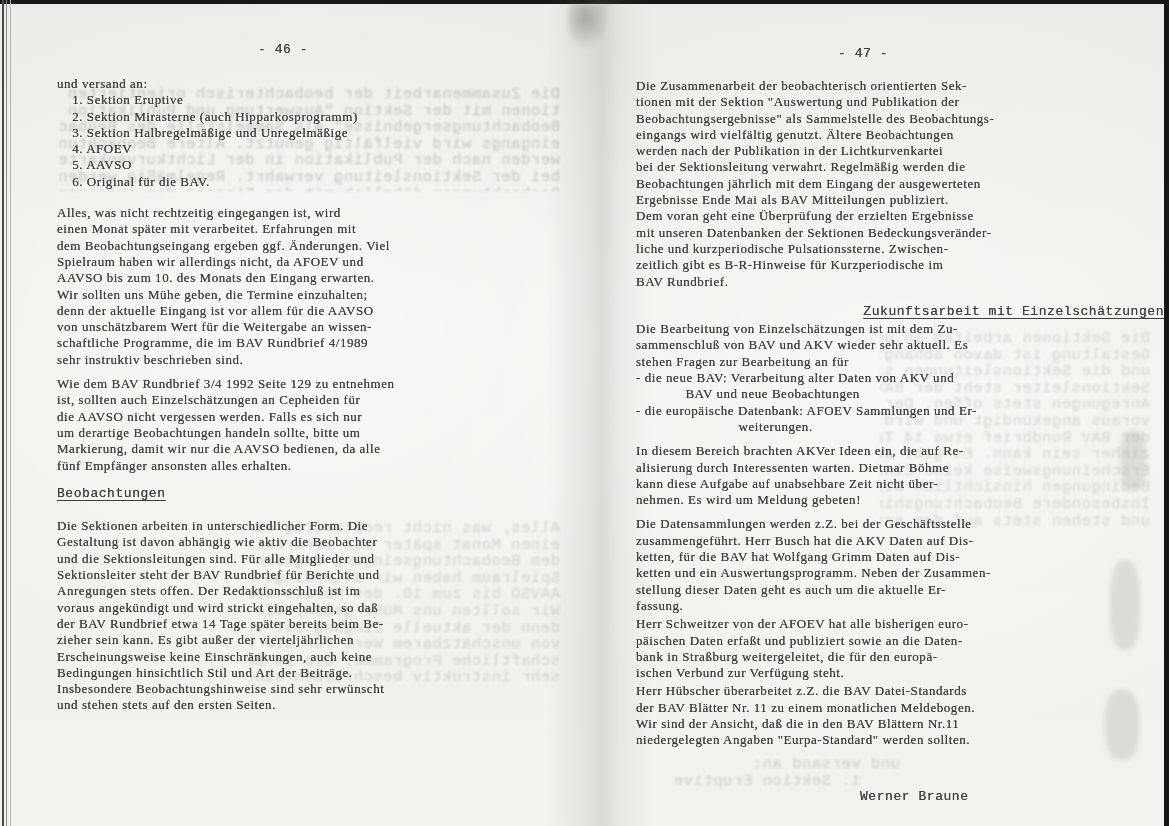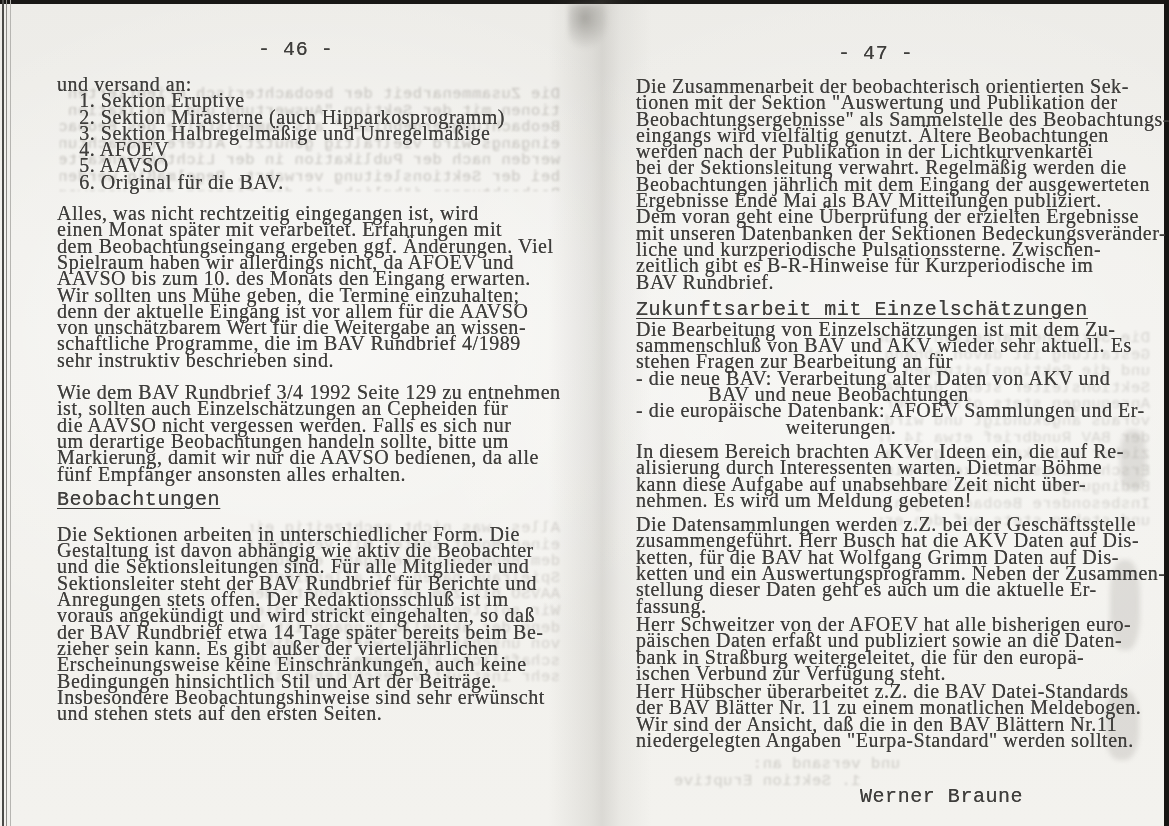--- a/index.html
+++ b/index.html
@@ -9,21 +9,21 @@
     margin: 0 auto;
     overflow: hidden;
     background:
       radial-gradient(ellipse 700px 500px at 26% 40%, rgba(255,255,255,0.55), rgba(255,255,255,0) 70%),
       radial-gradient(ellipse 700px 560px at 76% 45%, rgba(255,255,255,0.45), rgba(255,255,255,0) 70%),
       linear-gradient(180deg, #edece8 0%, #f1f0ec 40%, #f3f2ee 100%);
     font-family: "Liberation Mono", "DejaVu Sans Mono", monospace;
   }
   .typeblock {
     white-space: pre;
-    font-size: 20px;
+    font-size: 13px;
     line-height: 16.3px;
     letter-spacing: 0.55px;
     color: #3f3e3c;
     text-shadow: 0 0 0.6px rgba(62,60,58,0.85);
   }
   .page-col { position: absolute; }
   .para { margin: 0; font-family: Liberation Serif, serif; }
   .heading {
     display: inline-block;
     text-decoration: underline;
@@ -131,21 +131,21 @@
     <div class="typeblock para" style="margin-top:15px;">Alles, was nicht rechtzeitig eingegangen ist, wird
 einen Monat später mit verarbeitet. Erfahrungen mit
 dem Beobachtungseingang ergeben ggf. Änderungen. Viel
 Spielraum haben wir allerdings nicht, da AFOEV und
 AAVSO bis zum 10. des Monats den Eingang erwarten.
 Wir sollten uns Mühe geben, die Termine einzuhalten;
 denn der aktuelle Eingang ist vor allem für die AAVSO
 von unschätzbarem Wert für die Weitergabe an wissen-
 schaftliche Programme, die im BAV Rundbrief 4/1989
 sehr instruktiv beschrieben sind.</div>
-    <div class="typeblock para" style="margin-top:16px;">Wie dem BAV Rundbrief 3/4 1992 Seite 129 zu entnehmen
+    <div class="typeblock para" style="margin-top:8px;">Wie dem BAV Rundbrief 3/4 1992 Seite 129 zu entnehmen
 ist, sollten auch Einzelschätzungen an Cepheiden für
 die AAVSO nicht vergessen werden. Falls es sich nur
 um derartige Beobachtungen handeln sollte, bitte um
 Markierung, damit wir nur die AAVSO bedienen, da alle
 fünf Empfänger ansonsten alles erhalten.</div>
     <div style="margin-top:10px;">
       <div class="typeblock heading">Beobachtungen</div>
     </div>
     <div class="typeblock para" style="margin-top:16px;">Die Sektionen arbeiten in unterschiedlicher Form. Die
 Gestaltung ist davon abhängig wie aktiv die Beobachter
@@ -170,21 +170,21 @@
 eingangs wird vielfältig genutzt. Ältere Beobachtungen
 werden nach der Publikation in der Lichtkurvenkartei
 bei der Sektionsleitung verwahrt. Regelmäßig werden die
 Beobachtungen jährlich mit dem Eingang der ausgewerteten
 Ergebnisse Ende Mai als BAV Mitteilungen publiziert.
 Dem voran geht eine Überprüfung der erzielten Ergebnisse
 mit unseren Datenbanken der Sektionen Bedeckungsveränder-
 liche und kurzperiodische Pulsationssterne. Zwischen-
 zeitlich gibt es B-R-Hinweise für Kurzperiodische im
 BAV Rundbrief.</div>
-    <div style="margin-top:12px;">
+    <div style="margin-top:12px;text-align:right;">
       <div class="typeblock heading">Zukunftsarbeit mit Einzelschätzungen</div>
     </div>
     <div class="typeblock para" style="margin-top:1px;">Die Bearbeitung von Einzelschätzungen ist mit dem Zu-
 sammenschluß von BAV und AKV wieder sehr aktuell. Es
 stehen Fragen zur Bearbeitung an für
 - die neue BAV: Verarbeitung alter Daten von AKV und
              BAV und neue Beobachtungen
 - die europäische Datenbank: AFOEV Sammlungen und Er-
                            weiterungen.</div>
     <div class="typeblock para" style="margin-top:8px;">In diesem Bereich brachten AKVer Ideen ein, die auf Re-

